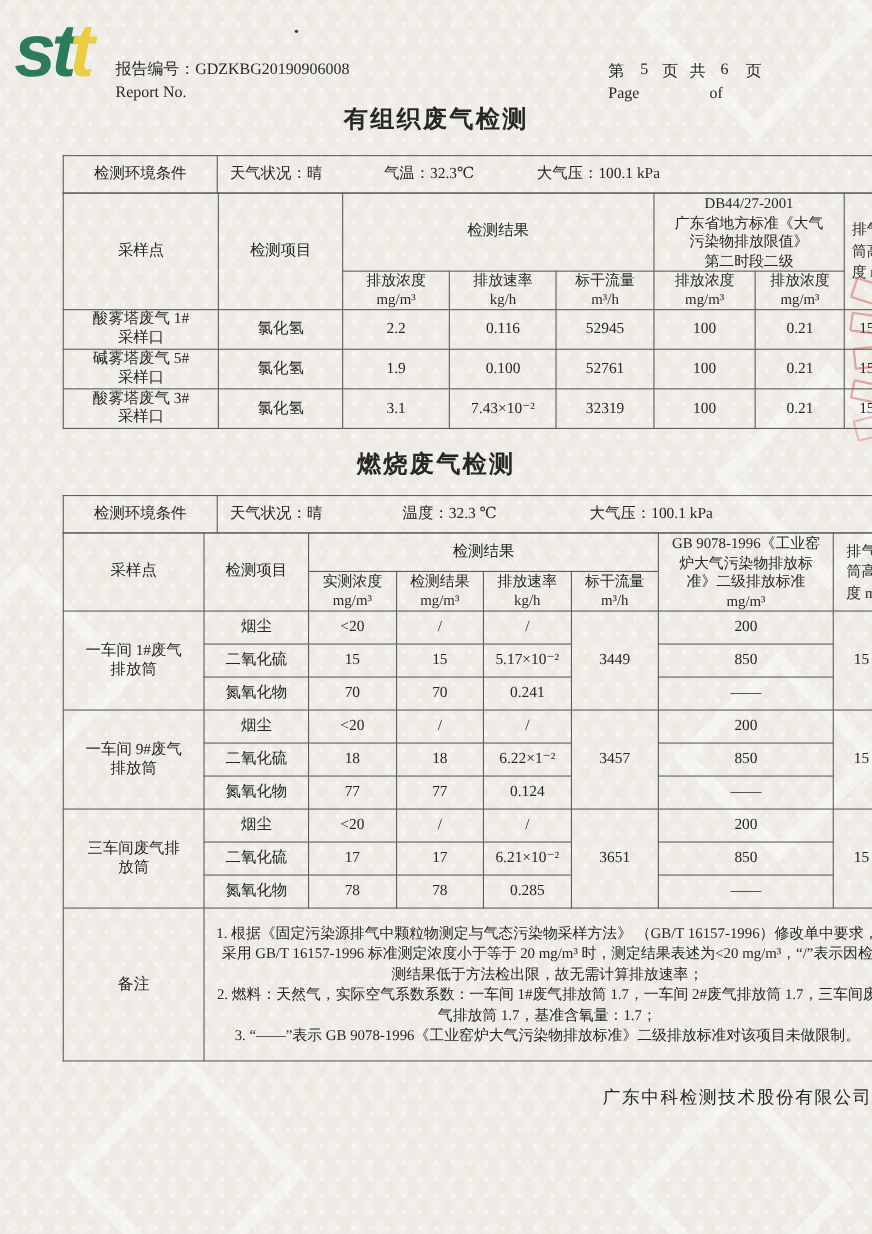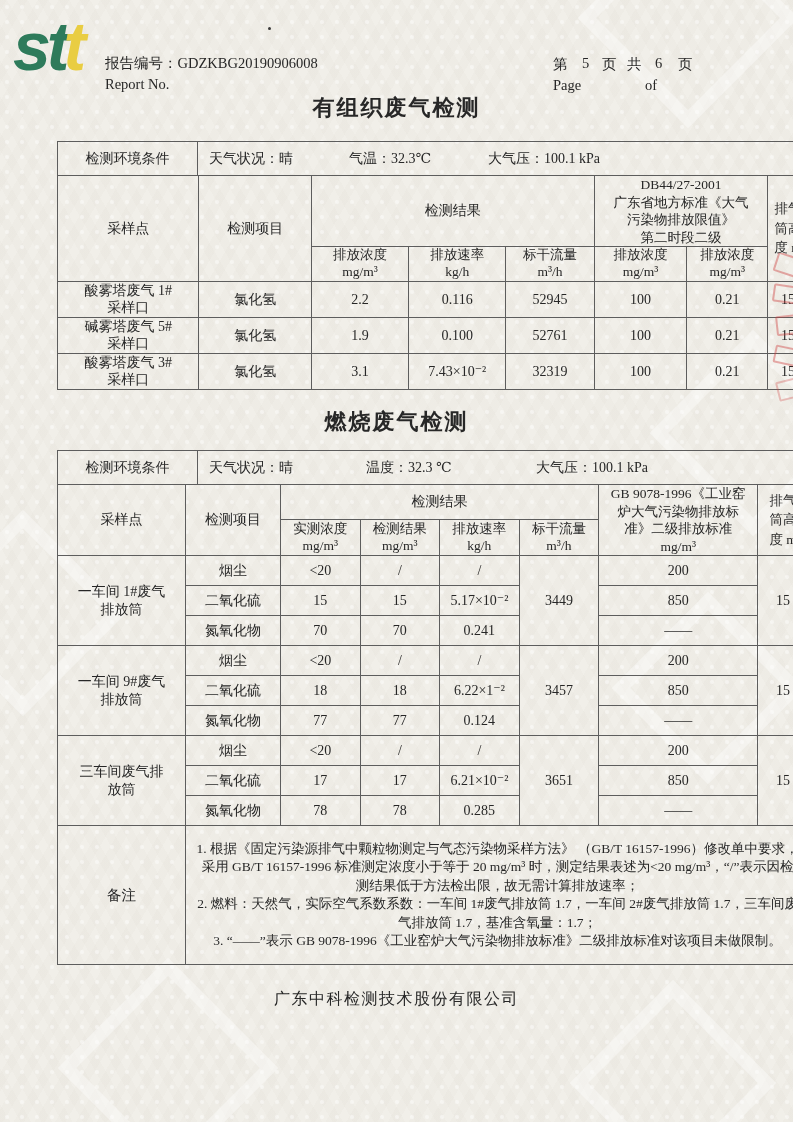--- a/index.html
+++ b/index.html
@@ -51,21 +51,21 @@
   .hA2 { height:34px; }  
   .hB2 { height:33px; }
   .dr2 { height:30px; }
   .stdgrp { font-size:13.5px; line-height:1.3; }
   .stack { font-size:13.5px; line-height:1.45; }
   .rlabel { font-size:14.5px; }
   .rbody { height:130px; text-align:center; font-size:13.5px; line-height:18.4px; padding:4px 8px 4px 9px; }
   .rbody div { margin:0; }
 
   .footer { position:absolute; top:987px; left:0; width:100%; text-align:center; line-height:1.45; }
-  .fcn { font-size:16px; letter-spacing:1.5px; }
+  .fcn { font-size:16px; letter-spacing:1.5px;text-align:right; }
   .fen { font-size:16.5px; }
 
   .stamp { position:absolute; right:0; top:253px; width:24px; height:165px; overflow:hidden; }
   .stamp i { position:absolute; display:block; border:2px solid rgba(206,62,62,.42); border-radius:2px; }
   .stamp .m1 { left:6px; top:2px;   width:22px; height:16px; transform:rotate(18deg); }
   .stamp .m2 { left:4px; top:32px;  width:22px; height:14px; transform:rotate(8deg);  }
   .stamp .m3 { left:7px; top:62px;  width:22px; height:16px; transform:rotate(-6deg); }
   .stamp .m4 { left:5px; top:94px;  width:22px; height:14px; transform:rotate(12deg); }
   .stamp .m5 { left:8px; top:126px; width:22px; height:16px; transform:rotate(-14deg); border-color:rgba(206,62,62,.3); }
 </style>

